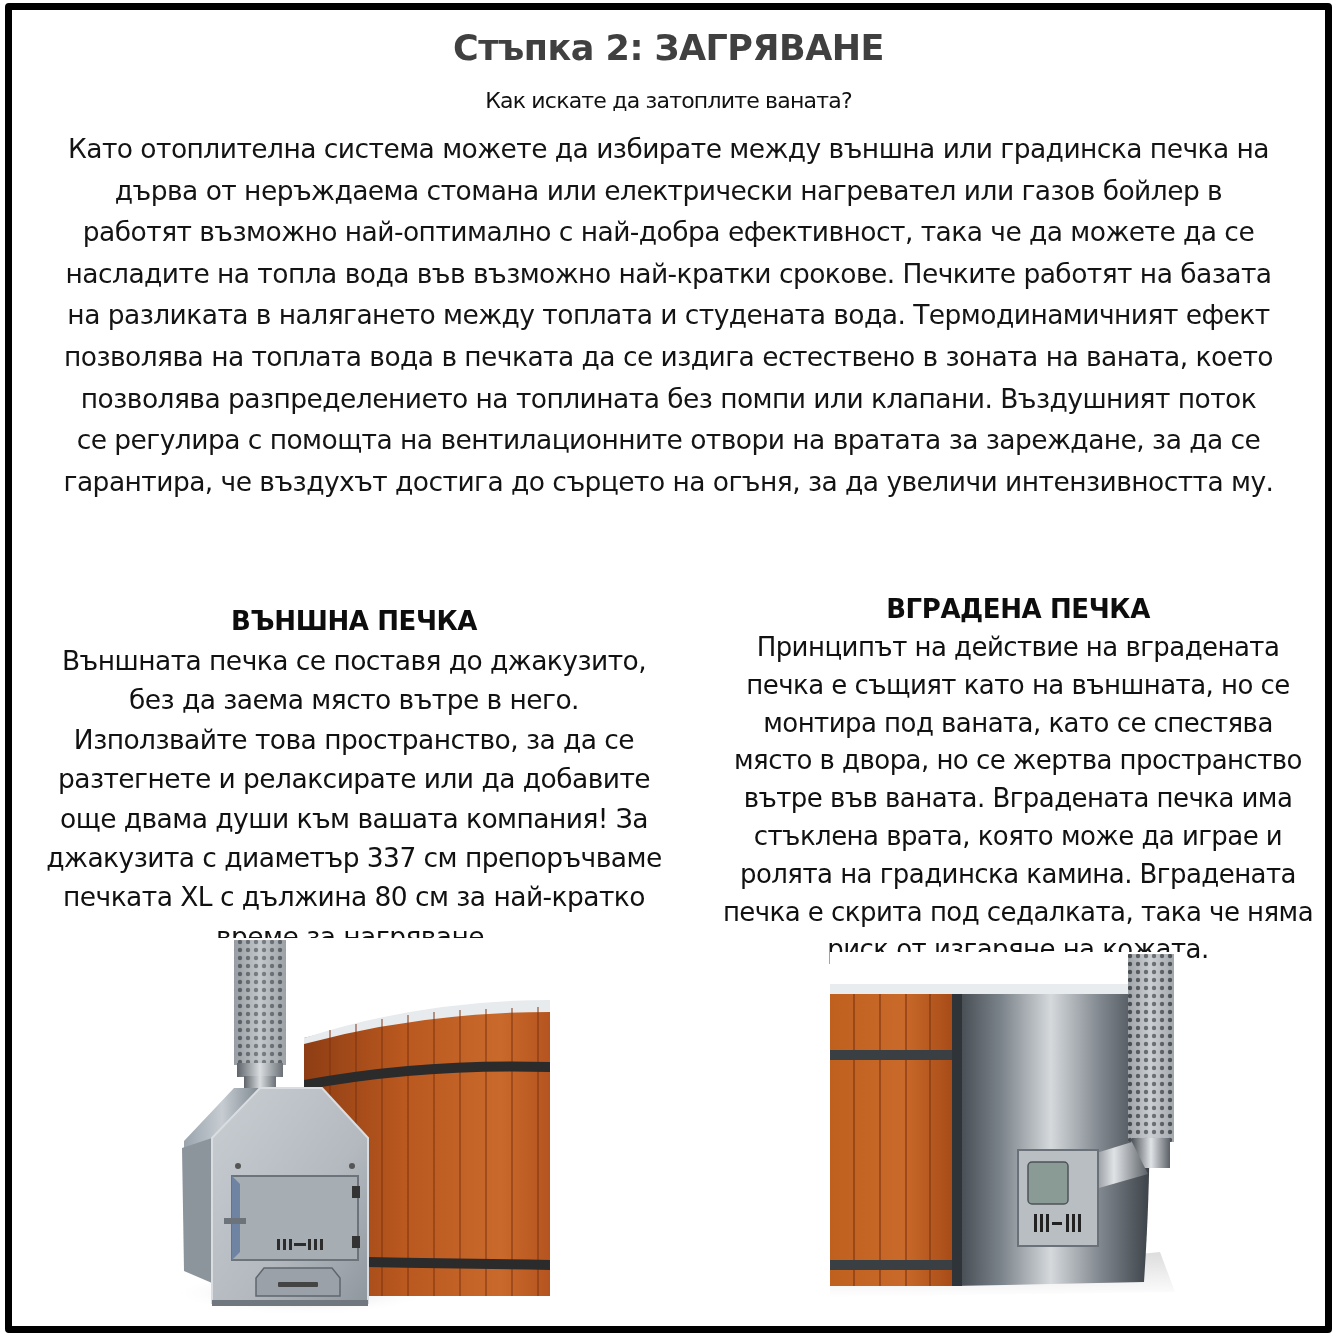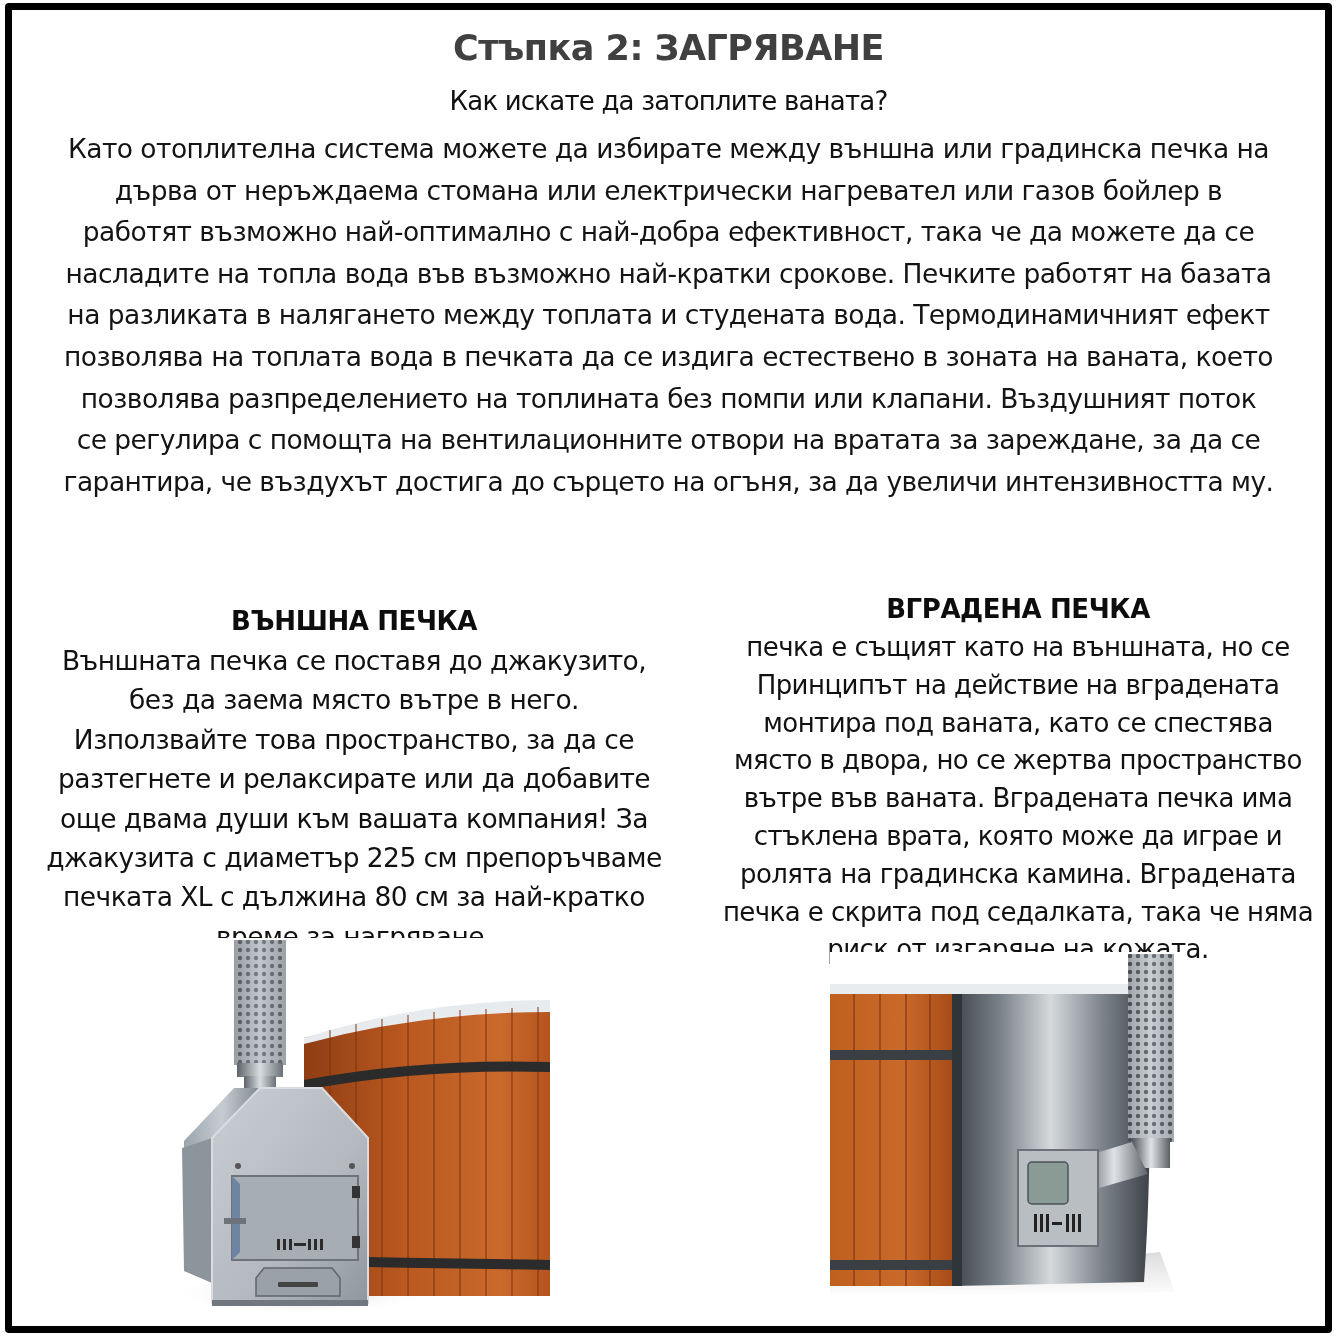--- a/index.html
+++ b/index.html
@@ -36,21 +36,21 @@
     line-height: 46px;
     letter-spacing: -0.5px;
     color: #404040;
   }
   .subtitle {
     position: absolute;
     left: 0;
     right: 0;
     top: 78px;
     text-align: center;
-    font-size: 26px;
+    font-size: 22px;
     line-height: 46px;
     letter-spacing: -0.8px;
     color: #111111;
   }
   .intro {
     position: absolute;
     left: 18px;
     right: 18px;
     top: 128px;
     text-align: center;
@@ -133,31 +133,31 @@
 </div>
 
 <div class="col col-left">
   <h2>ВЪНШНА ПЕЧКА</h2>
   <div class="body">
     <span>Външната печка се поставя до джакузито,</span>
     <span>без да заема място вътре в него.</span>
     <span>Използвайте това пространство, за да се</span>
     <span>разтегнете и релаксирате или да добавите</span>
     <span>още двама души към вашата компания! За</span>
-    <span>джакузита с диаметър 225 см препоръчваме</span>
+    <span>джакузита с диаметър 337 см препоръчваме</span>
     <span>печката XL с дължина 80 см за най-кратко</span>
     <span>време за нагряване.</span>
   </div>
 </div>
 
 <div class="col col-right">
   <h2>ВГРАДЕНА ПЕЧКА</h2>
   <div class="body">
+    <span>Принципът на действие на вградената</span>
     <span>печка е същият като на външната, но се</span>
-    <span>Принципът на действие на вградената</span>
     <span>монтира под ваната, като се спестява</span>
     <span>място в двора, но се жертва пространство</span>
     <span>вътре във ваната. Вградената печка има</span>
     <span>стъклена врата, която може да играе и</span>
     <span>ролята на градинска камина. Вградената</span>
     <span>печка е скрита под седалката, така че няма</span>
     <span>риск от изгаряне на кожата.</span>
   </div>
 </div>
 

